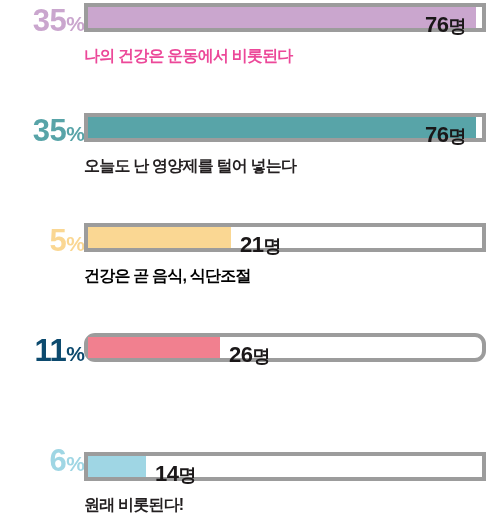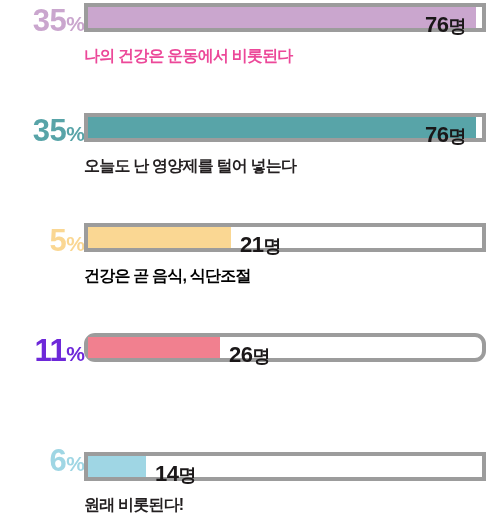--- a/index.html
+++ b/index.html
@@ -139,21 +139,21 @@
     <div class="track" style="top: 3px; border-color: rgb(156, 156, 156); background: rgb(255, 255, 255);">
       <div class="fill" style="width: 143px; background: rgb(250, 215, 147);"></div>
       <div class="count" style="color: rgb(26, 23, 24); left: 152px; top: 0px; height: 35px; line-height: 35px;">
         <span>21</span><span class="unit">명</span>
       </div>
     </div>
     <div class="answer" style="color: #000000;">건강은 곧 음식, 식단조절</div>
   </div>
 
   <div class="row" style="top:330px;">
-    <div class="pct" style="color: #6d28d9;">
+    <div class="pct" style="color: #0c4a6e;">
       <span>11</span><span class="sym">%</span>
     </div>
     <div class="track" style="top: 3px; border-color: rgb(156, 156, 156); background: rgb(255, 255, 255); border-radius: 11px;">
       <div class="fill" style="width: 132px; background: rgb(241, 128, 143);"></div>
       <div class="count" style="color: rgb(26, 23, 24); left: 141px; top: 0px; height: 35px; line-height: 35px;">
         <span>26</span><span class="unit">명</span>
       </div>
     </div>
   </div>
 

